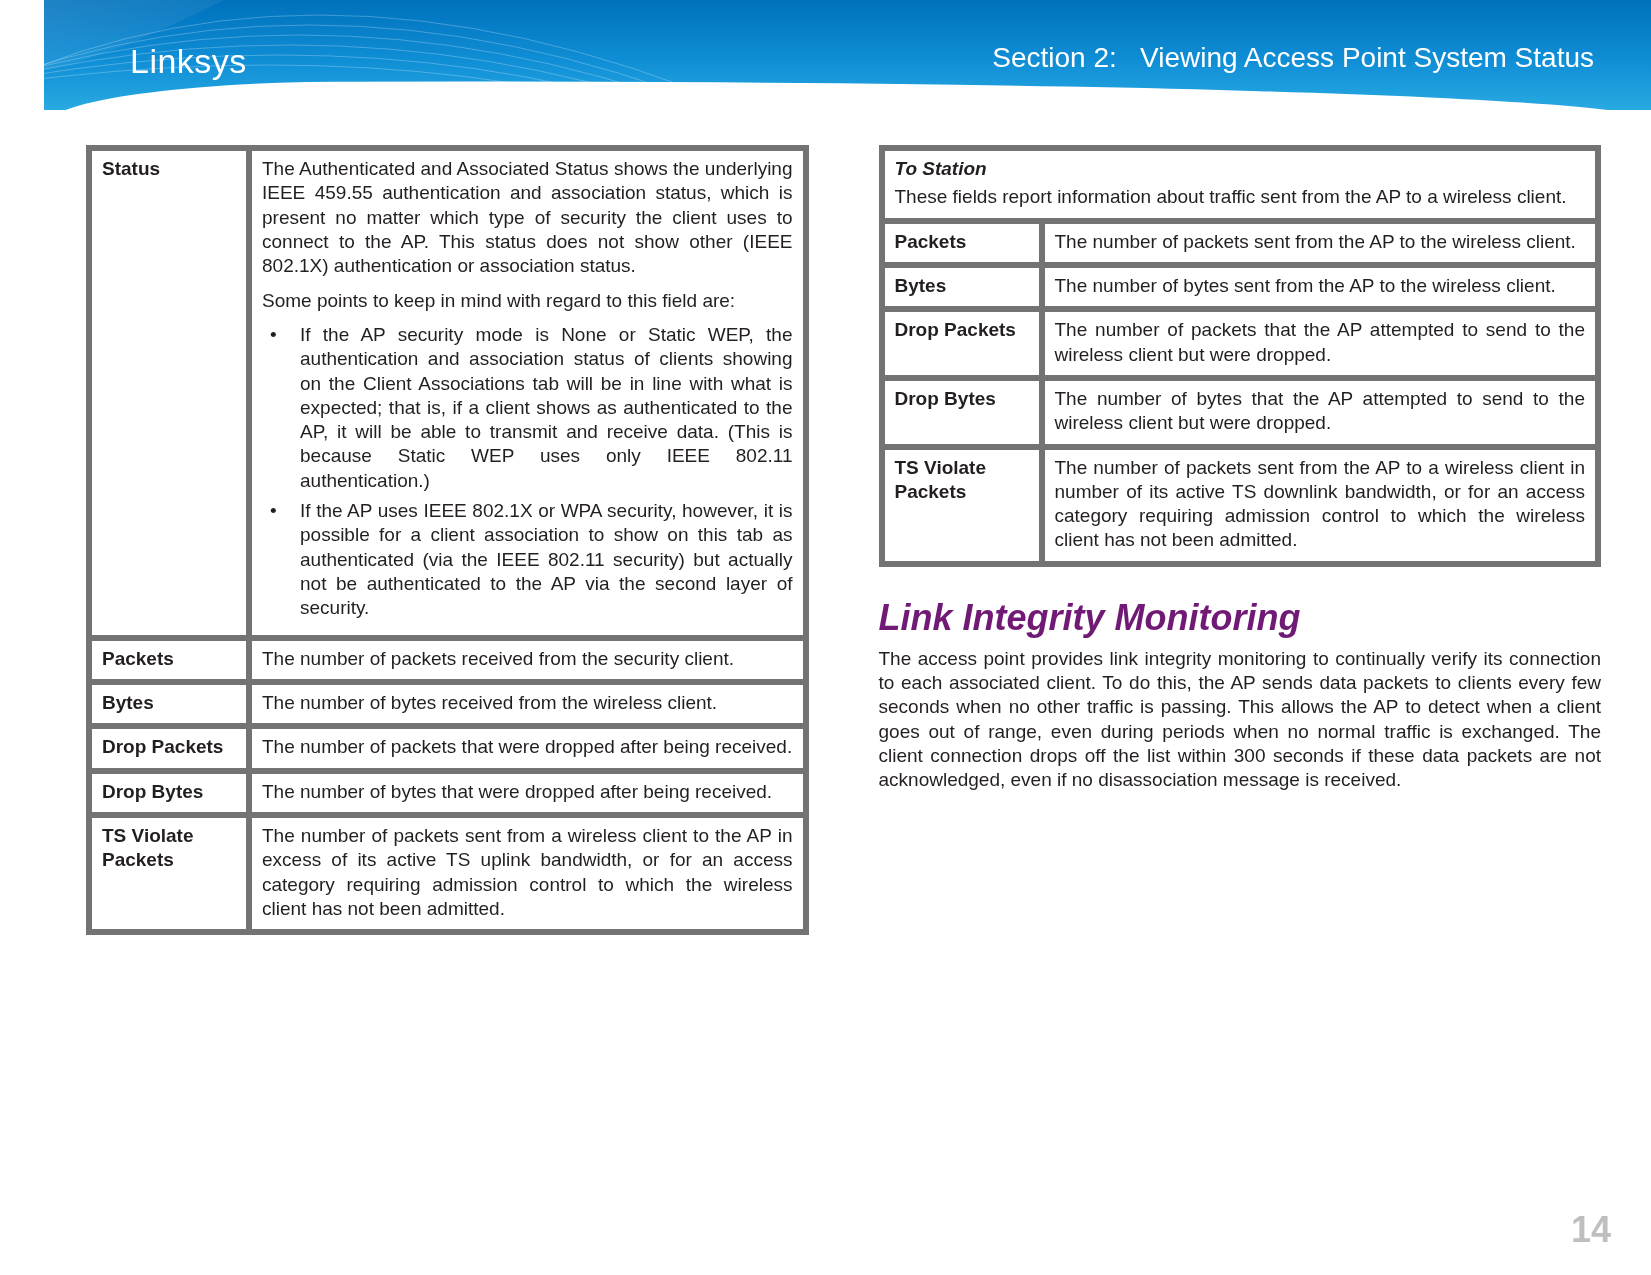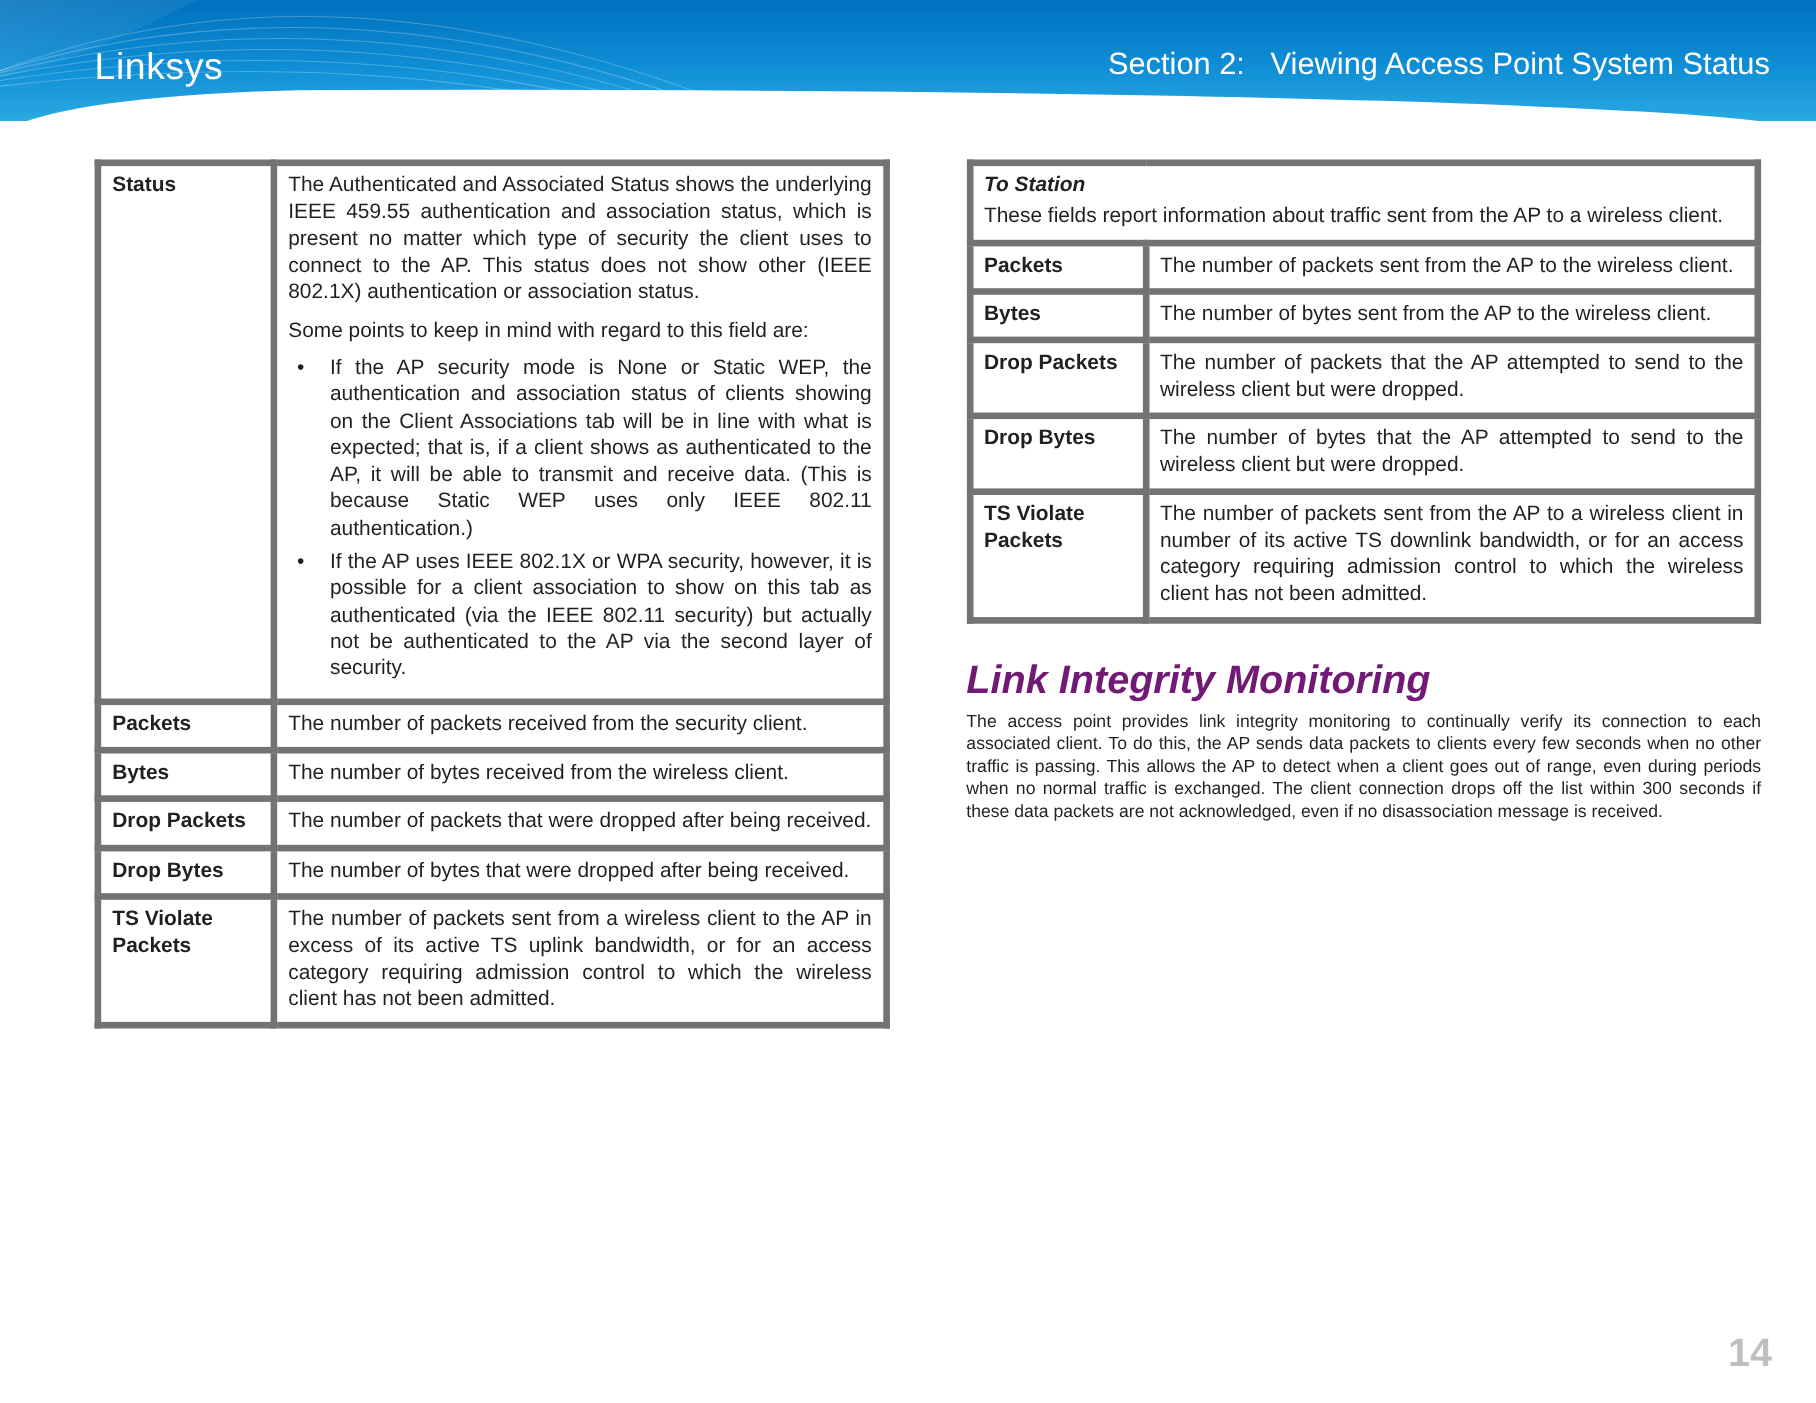--- a/index.html
+++ b/index.html
@@ -1,17 +1,17 @@
 <!DOCTYPE html>
 <html><head>
 <meta charset="utf-8">
 <style>
   * { box-sizing: border-box; margin: 0; padding: 0; }
   html, body { width: 1651px; height: 1275px; font-family: "Segoe UI", "Myriad Pro", Arial, sans-serif; background: #fff; color: #231f20; }
-  .page { width: 1651px; height: 1275px; position: relative; background: #fff; }
+  .page { width: 1651px; height: 1275px; position: relative; background: #fff; padding-left: 44px; }
 
   
   .header {
     position: relative;
     height: 110px;
     background: linear-gradient(180deg, #0071bc 0%, #0f8ed6 55%, #29aae1 100%);
     color: #fff;
     overflow: hidden;
   }
   .header::after {
@@ -25,21 +25,21 @@
   }
   .header-deco {
     position: absolute; inset: 0;
     pointer-events: none;
   }
   .brand {
     position: absolute; left: 86px; top: 42px;
     font-size: 34px; font-weight: 400; letter-spacing: 0.5px;
   }
   .section-title {
-    position: absolute; right: 42px; top: 42px;
+    position: absolute; right: 57px; top: 42px;
     font-size: 28px; font-weight: 300;
   }
   .section-title .sec-label { font-weight: 400; }
 
   
   .content {
     position: absolute;
     top: 145px;
     left: 86px;
     right: 50px;
@@ -74,21 +74,21 @@
   .group-title { font-weight: 700; font-style: italic; margin-bottom: 4px; }
 
   h2.section-h2 {
     color: #701a75;
     font-size: 36px;
     font-weight: 700;
     margin: 30px 0 8px 0;
     font-style: italic;
   }
   p.body {
-    font-size: 16px;
+    font-size: 19px;
     line-height: 1.28;
     text-align: justify;
   }
 
   .page-number {
     position: absolute;
     right: 40px;
     bottom: 24px;
     font-size: 36px;
     font-weight: 700;

